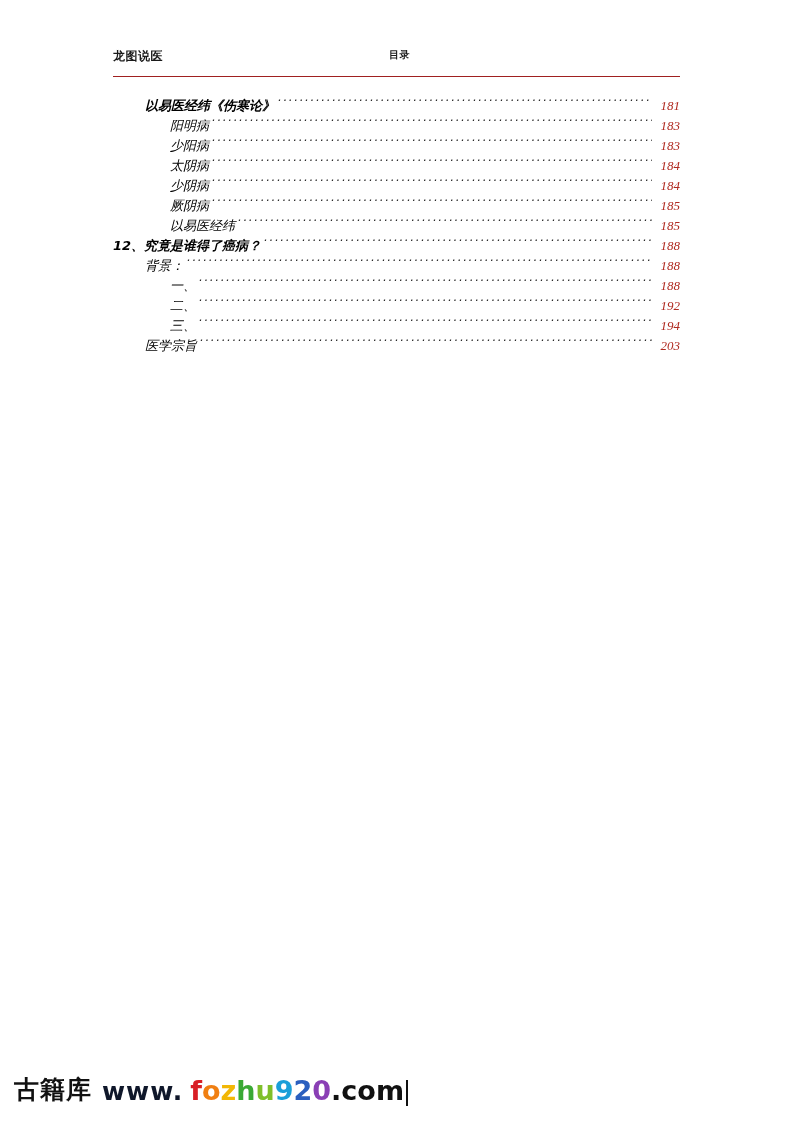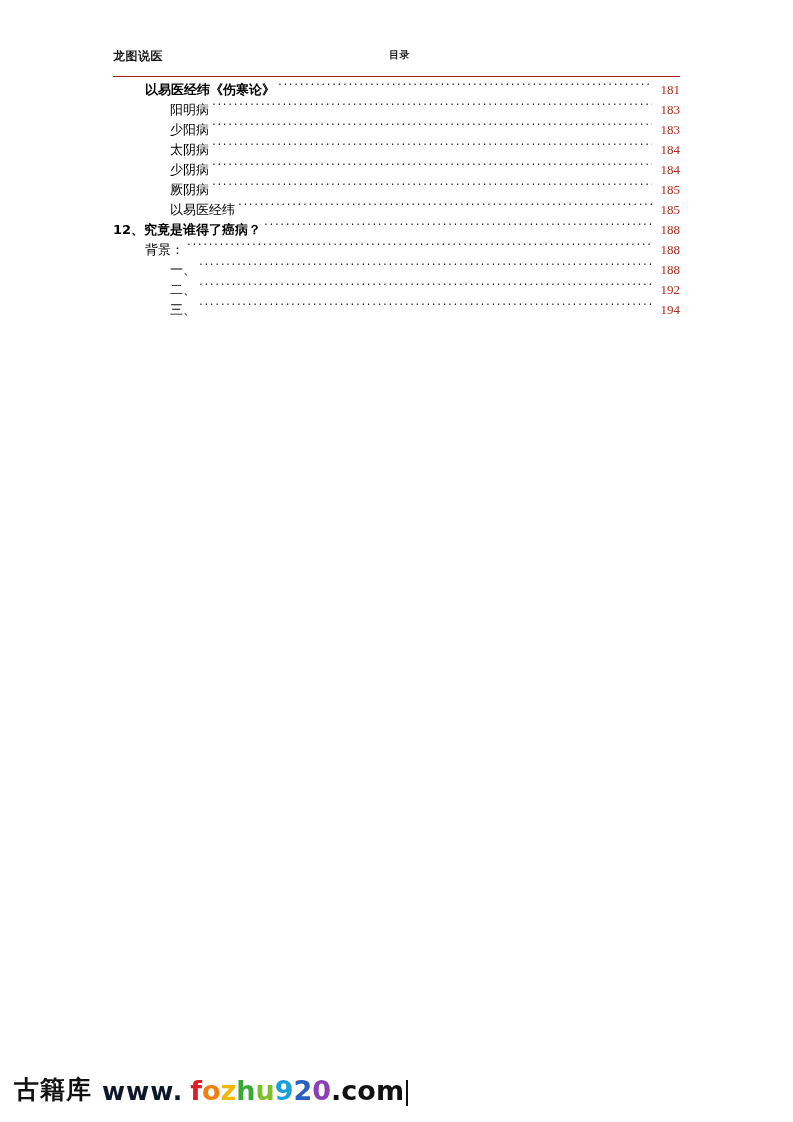--- a/index.html
+++ b/index.html
@@ -58,22 +58,23 @@
     top: 76px;
     width: 567px;
     height: 1px;
     background: #a02020;
   }
 
   
   .toc {
     position: absolute;
     left: 113px;
-    top: 76px;
+    top: 92px;
     width: 567px;
+    font-style: italic;
   }
   .toc-row {
     display: flex;
     align-items: baseline;
     height: 20px;
     line-height: 20px;
     font-size: 13.5px;
     white-space: nowrap;
   }
   .toc-title {
@@ -233,20 +234,25 @@
       <div class="toc-row lvl-2">
         <span class="toc-title">二、</span>
         <span class="toc-dots"></span>
         <span class="toc-page">192</span>
       </div>
       <div class="toc-row lvl-2">
         <span class="toc-title">三、</span>
         <span class="toc-dots"></span>
         <span class="toc-page">194</span>
       </div>
+      <div class="toc-row lvl-1">
+        <span class="toc-title">医学宗旨</span>
+        <span class="toc-dots"></span>
+        <span class="toc-page">203</span>
+      </div>
     </div>
 
   <div class="footer">
     <span class="footer-cn">古籍库</span>
     <span class="footer-www">www.</span>
     <span class="footer-brand">
       <span class="b-f">f</span><span class="b-o">o</span><span class="b-z">z</span><span class="b-h">h</span><span class="b-u">u</span><span class="b-9">9</span><span class="b-2">2</span><span class="b-0">0</span><span class="b-dot">.</span><span class="b-com">com</span>
     </span>
     <span class="footer-cursor"></span>
   </div>

